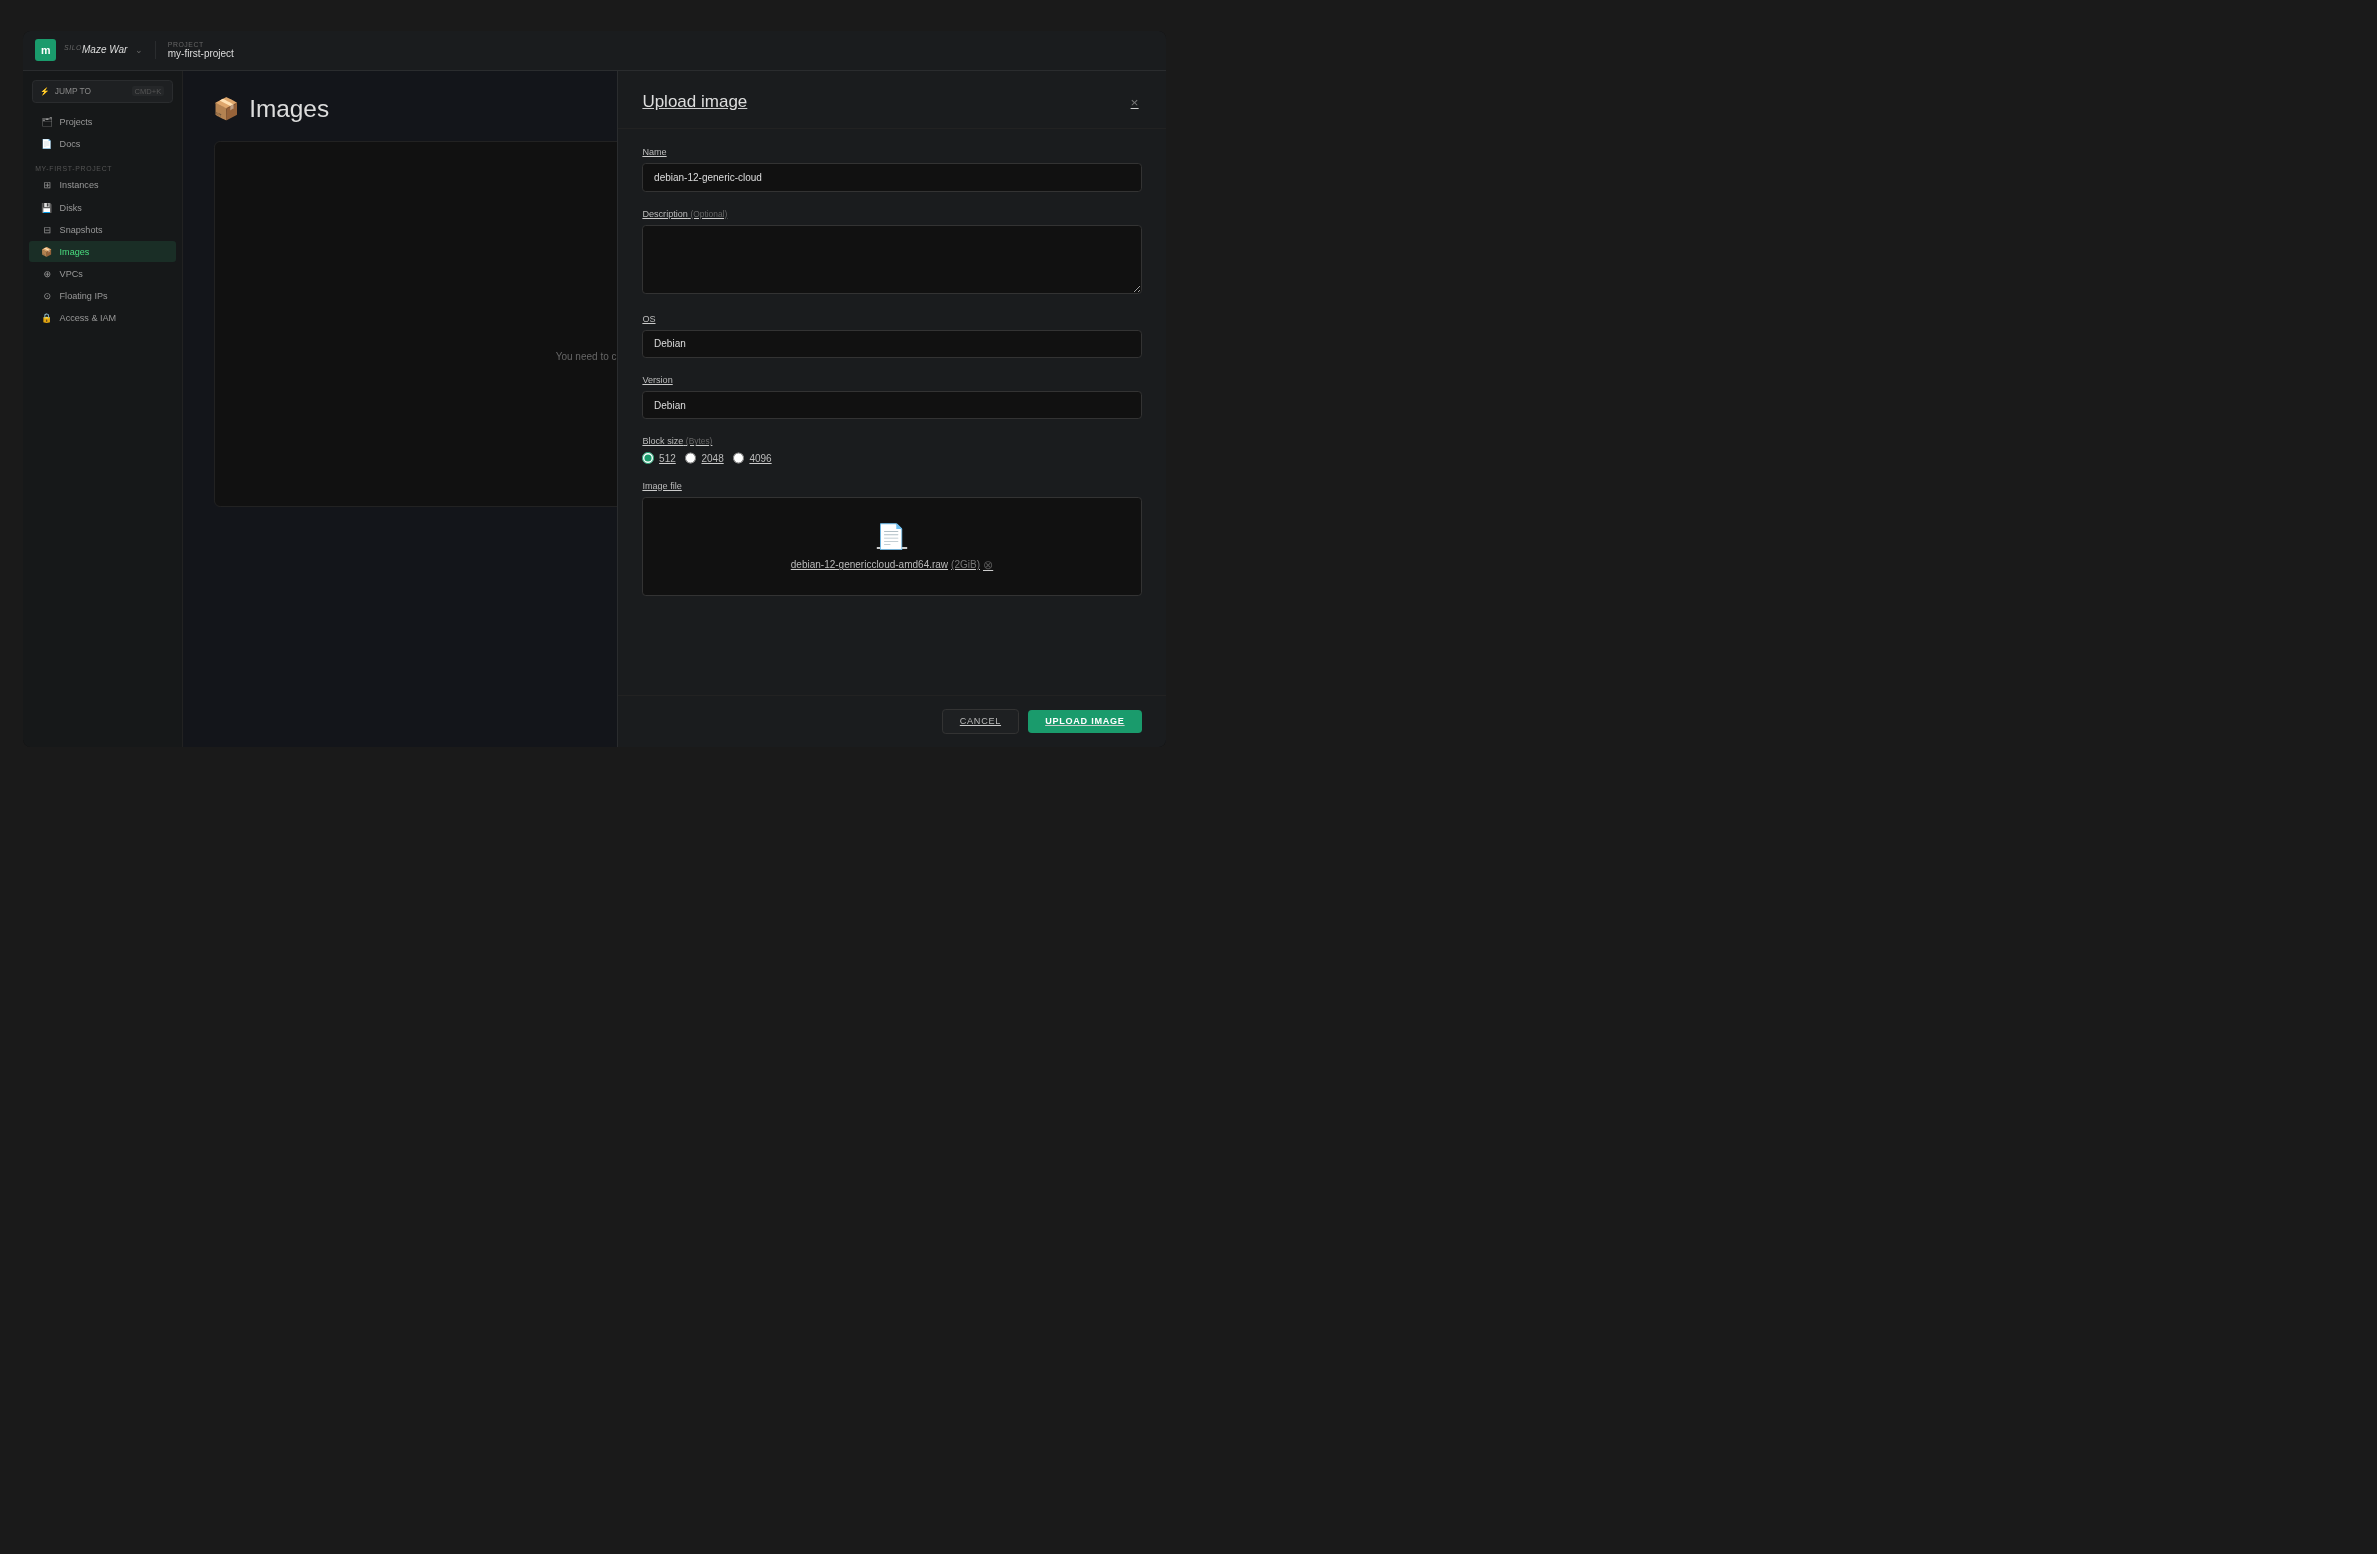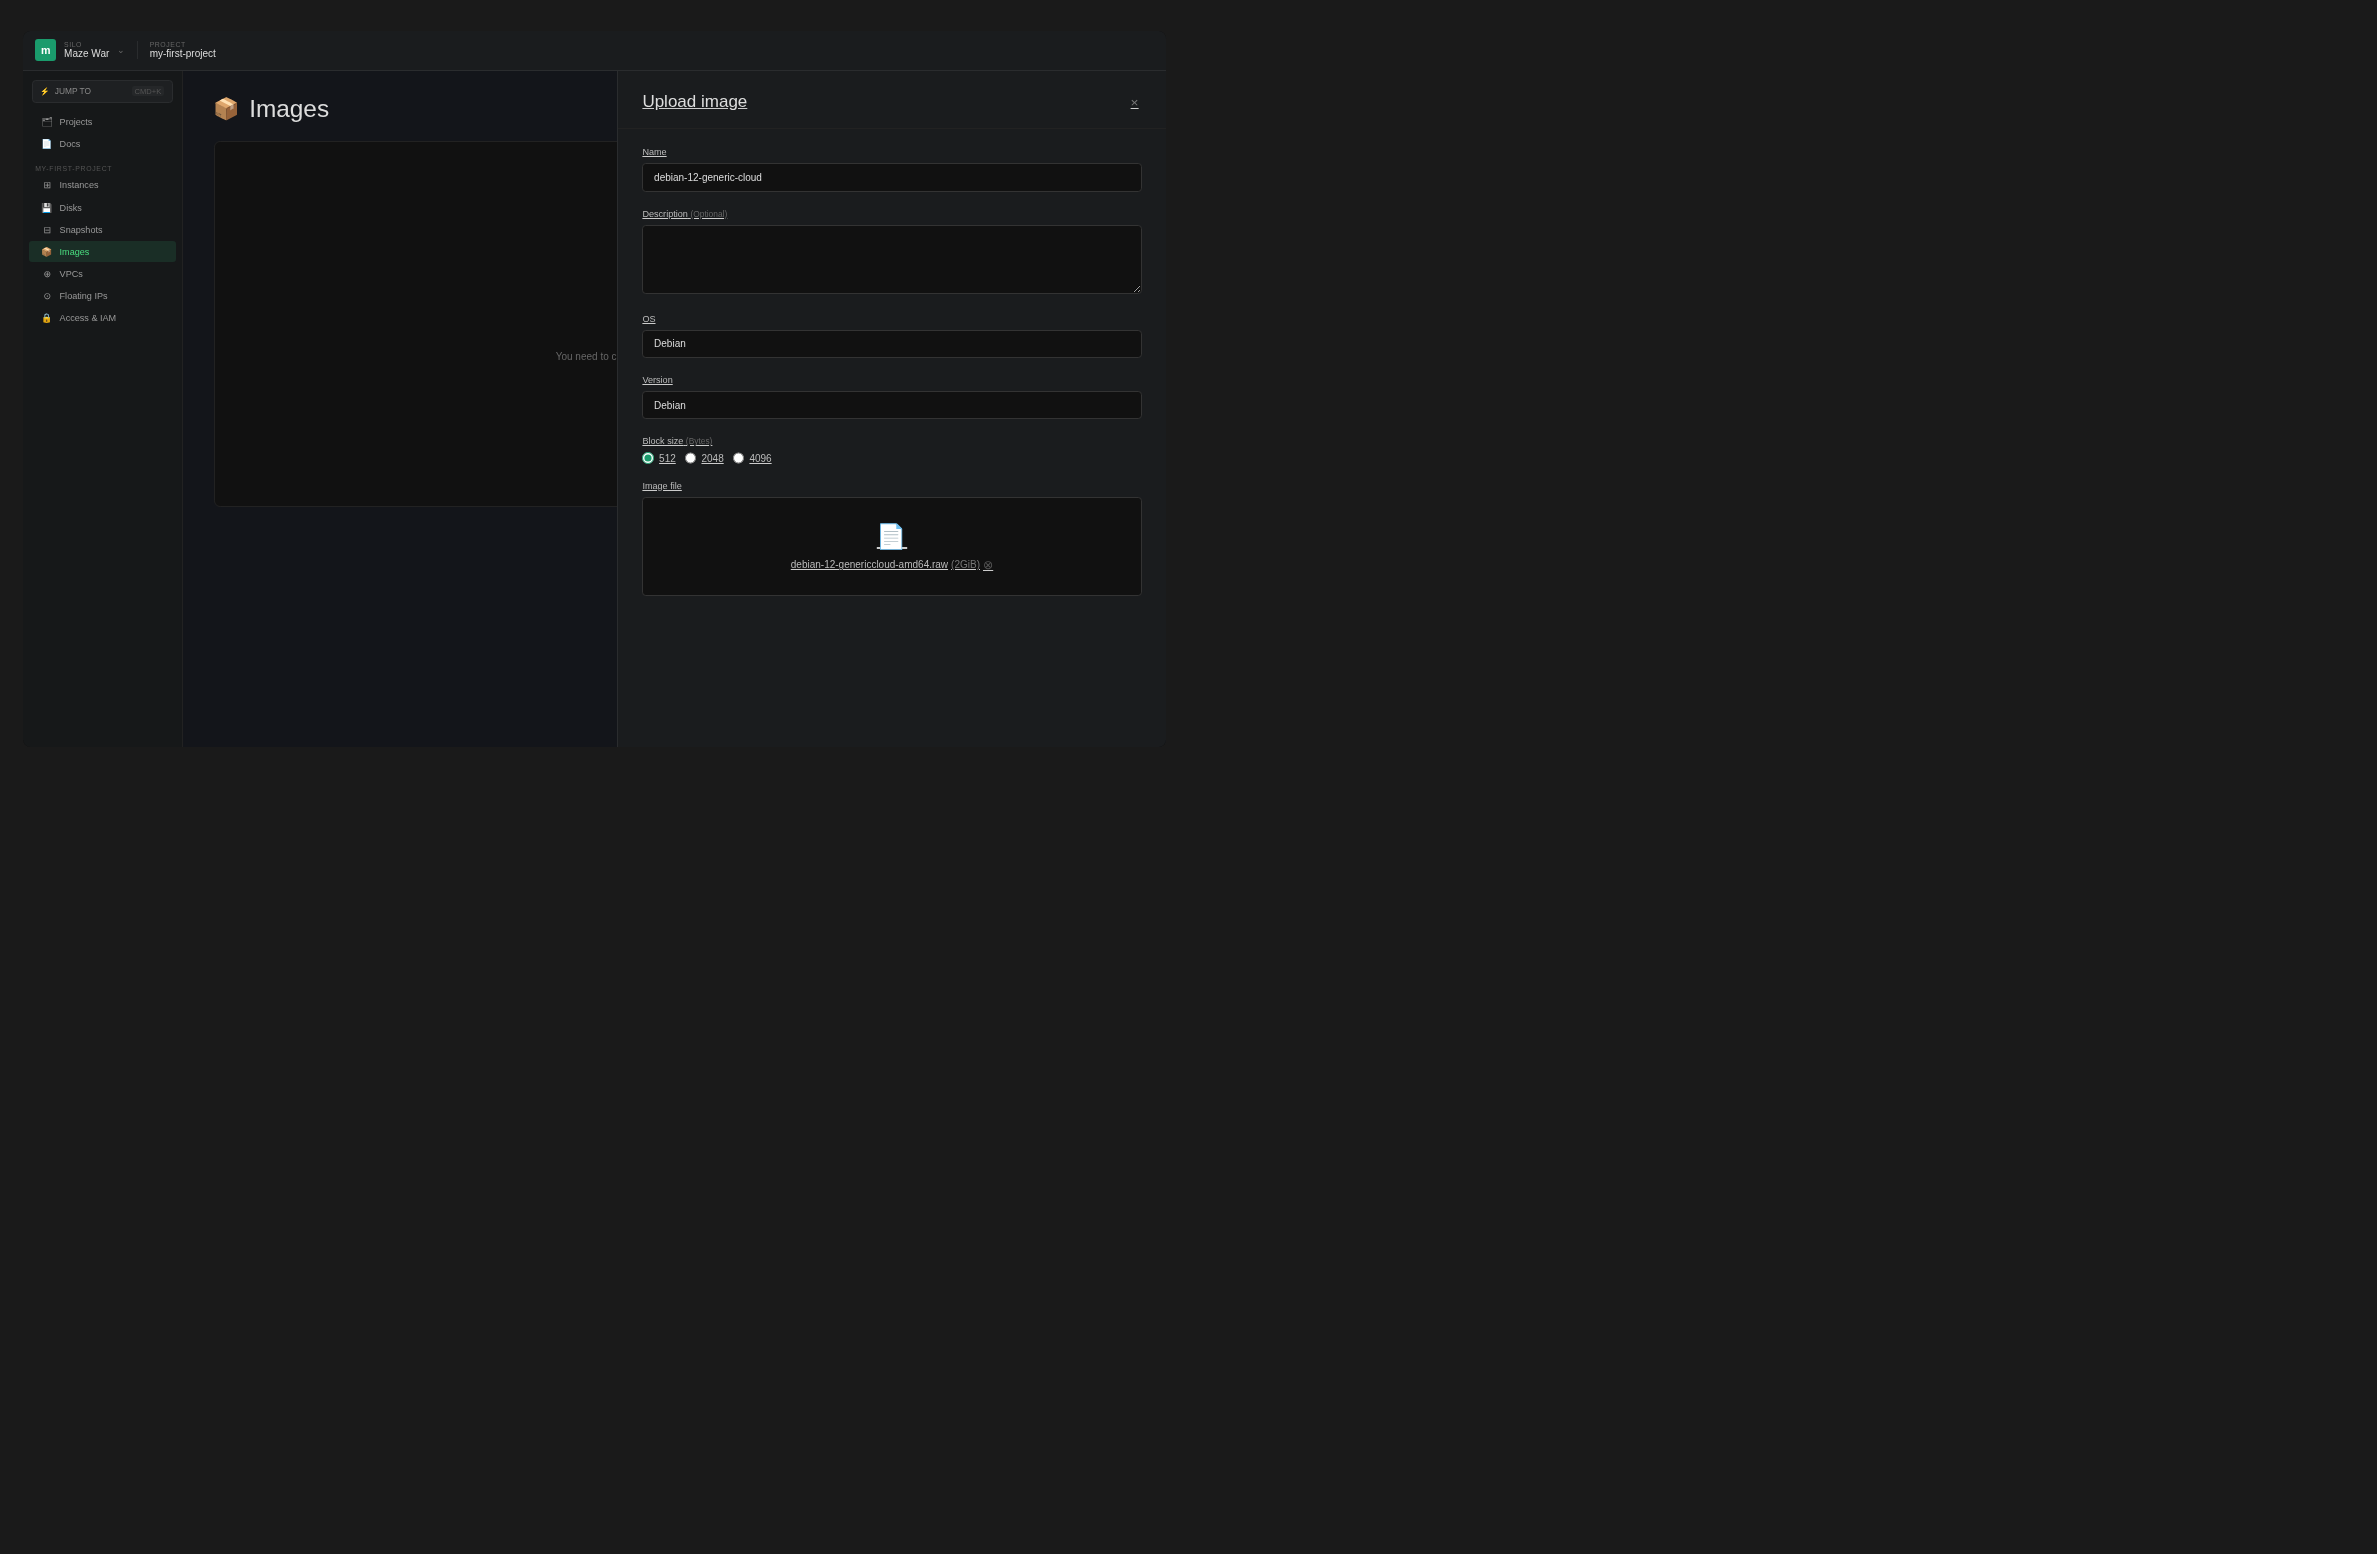--- a/index.html
+++ b/index.html
@@ -47,21 +47,22 @@
       border-radius: 3px;
       display: flex;
       align-items: center;
       justify-content: center;
       color: white;
       font-size: 10.7px;
       font-weight: bold;
     }
     .silo-info {
       display: flex;
-      flex-direction: column;
+      flex-direction: row;
+      font-style: italic;
     }
     .silo-label {
       font-size: 6.9px;
       color: #666;
       text-transform: uppercase;
       letter-spacing: 0.08em;
     }
     .silo-name {
       font-size: 10px;
       color: #ddd;
@@ -513,17 +514,21 @@
               <span class="file-icon">📄</span>
               <div class="file-info">
                 <span>debian-12-genericcloud-amd64.raw</span>
                 <span class="file-size">(2GiB)</span>
                 <button class="file-remove-btn">⊗</button>
               </div>
             </div>
           </div>
         </div>
 
+        <div class="panel-footer">
+          <button class="btn-cancel">CANCEL</button>
+          <button class="btn-upload">UPLOAD IMAGE</button>
+        </div>
       </div>
     </div>
   </div>
 </div>
 
 
 </body></html>

